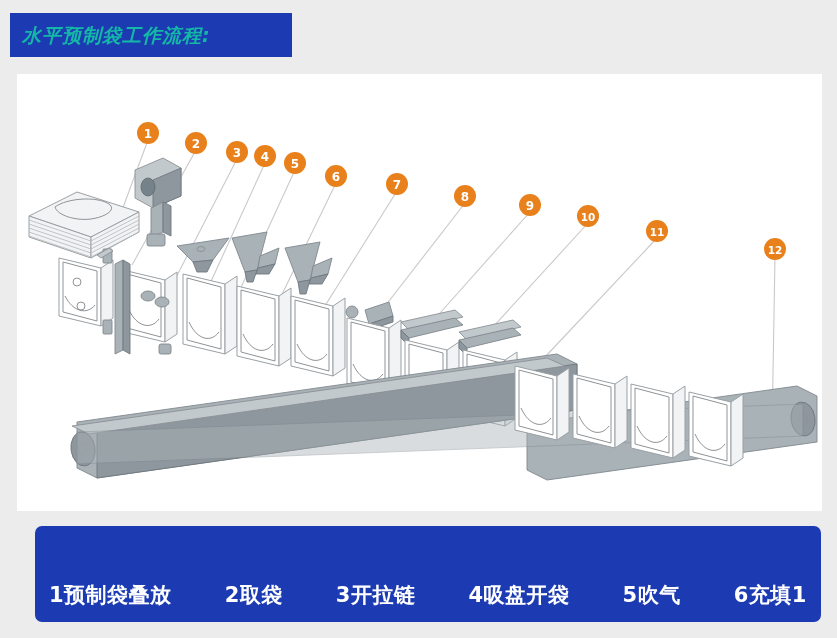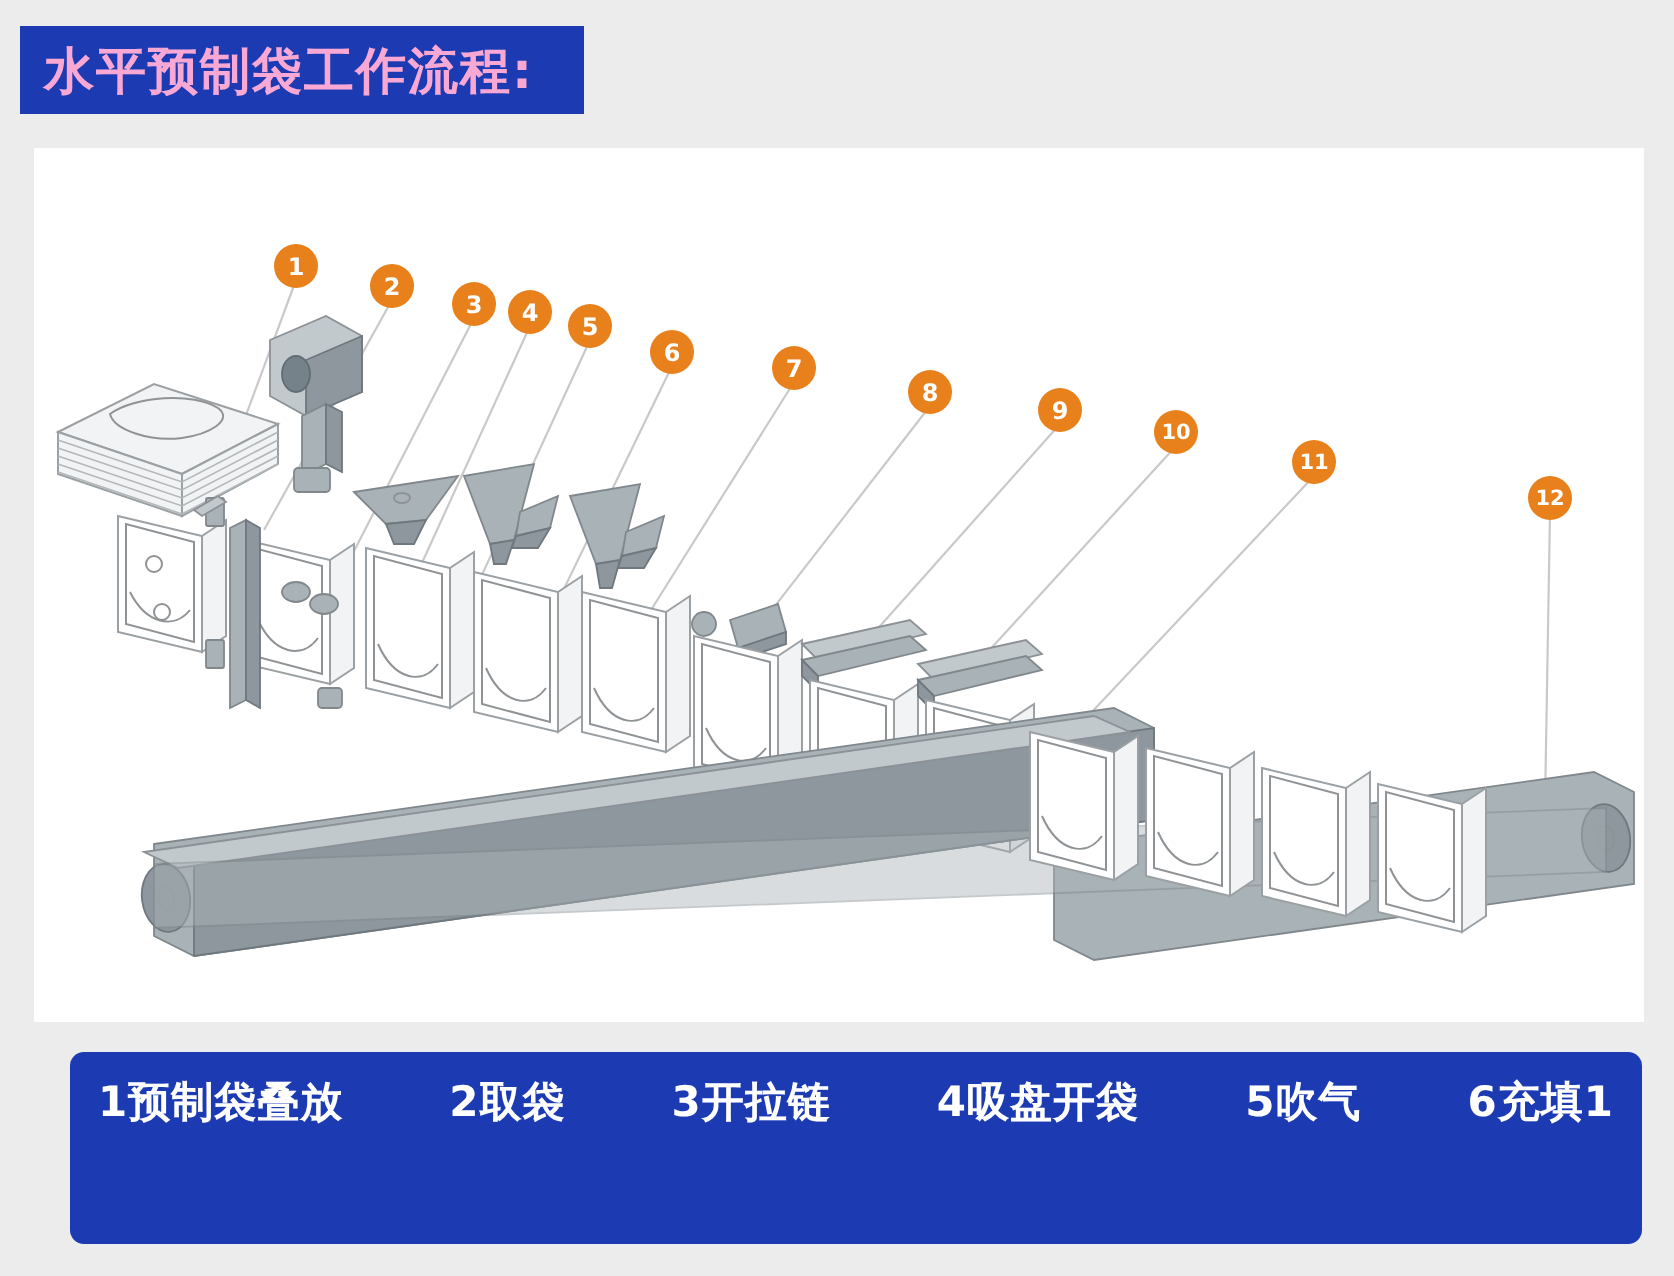--- a/index.html
+++ b/index.html
@@ -27,26 +27,27 @@
     top: 13px;
     width: 282px;
     height: 44px;
     background: #1c3bb3;
     display: flex;
     align-items: center;
     box-sizing: border-box;
     padding-left: 12px;
   }
   .title-banner .title-text {
-    color: #f9a8d4;
-    font-size: 25px;
+    color: #14b8a6;
+    font-size: 19px;
     font-weight: bold;
     letter-spacing: 1px;
     line-height: 1;
     white-space: nowrap;
+    font-style: italic;
   }
 
   
   .panel {
     position: absolute;
     left: 17px;
     top: 74px;
     width: 805px;
     height: 437px;
     background: #ffffff;
@@ -65,21 +66,21 @@
     position: absolute;
     left: 35px;
     top: 526px;
     width: 786px;
     height: 96px;
     background: #1c3bb3;
     border-radius: 7px;
     box-sizing: border-box;
     display: flex;
     flex-direction: column;
-    justify-content: flex-start;
+    justify-content: flex-end;
     padding: 4px 14px 6px 14px;
   }
   .legend-row {
     display: flex;
     align-items: center;
     justify-content: space-between;
     height: 42px;
   }
   .legend-item {
     color: #ffffff;

